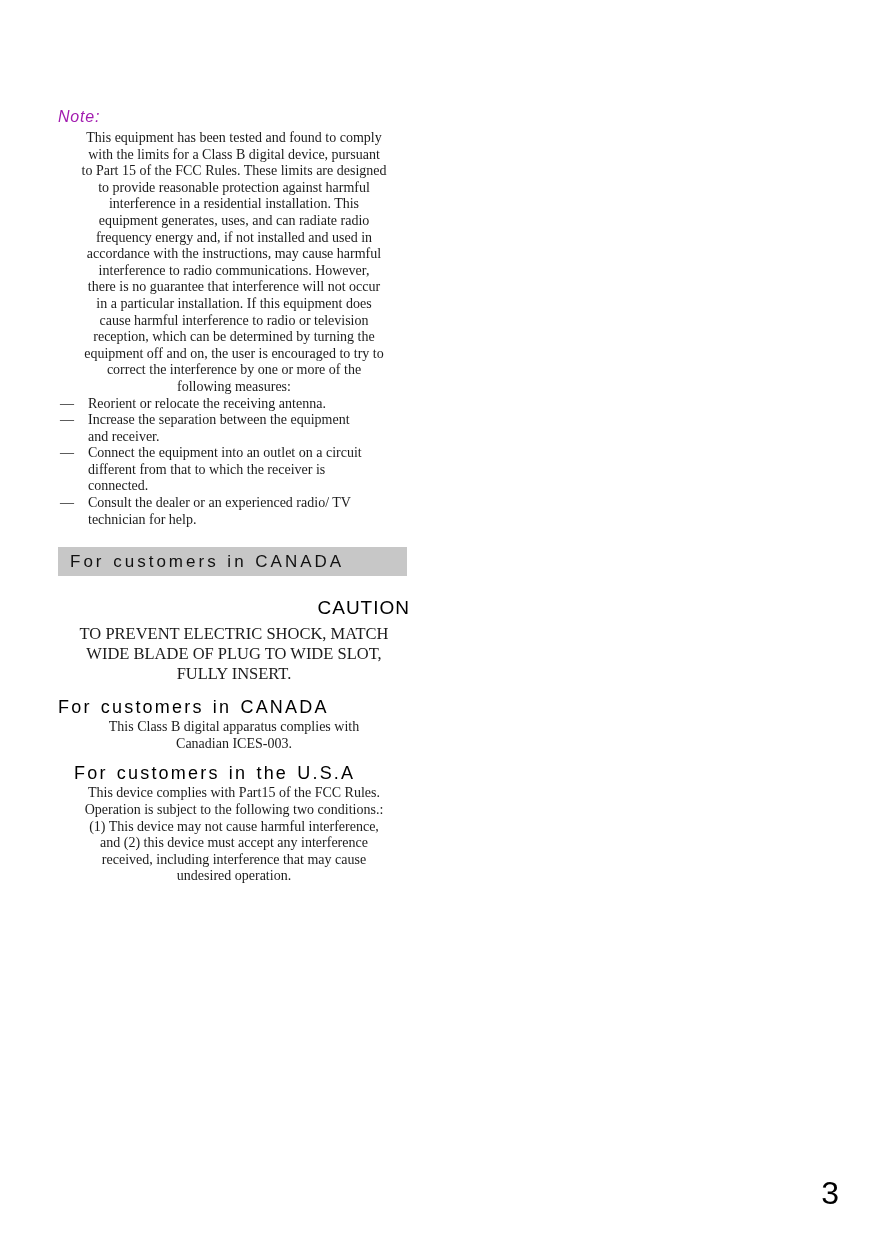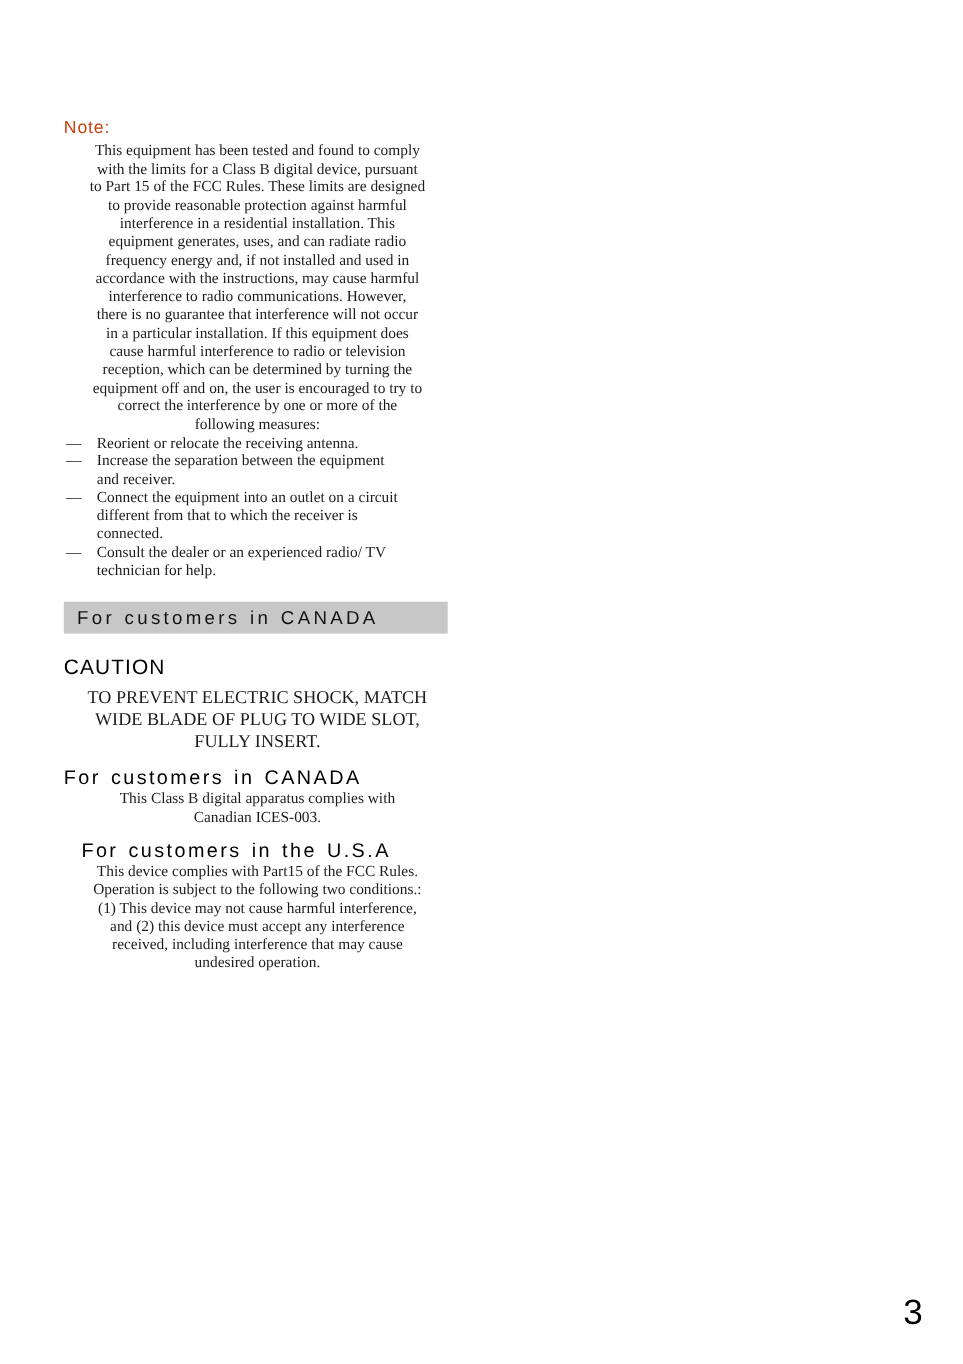--- a/index.html
+++ b/index.html
@@ -20,21 +20,22 @@
     left: 58px;
     top: 108px;
     width: 352px;
   }
 
   .note-heading {
     font-family: "Liberation Sans", sans-serif;
     font-size: 16px;
     line-height: 18px;
     letter-spacing: 0.8px;
-    color: #c2410c;
+    color: #a21caf;
+    font-style: italic;
   }
   .body-text {
     font-family: "Liberation Serif", serif;
     font-size: 14px;
     line-height: 16.6px;
     white-space: pre-line;
     color: #1b1b1b;
     text-align: center;
   }
   .note-body { margin-top: 4px; }
@@ -78,20 +79,21 @@
     color: #111;
   }
 
   .caution-heading {
     margin-top: 21px;
     font-family: "Liberation Sans", sans-serif;
     font-size: 19px;
     line-height: 21px;
     letter-spacing: 1px;
     color: #000;
+    text-align: right;
   }
   .caution-body {
     margin-top: 6px;
     font-size: 16.5px;
     line-height: 20px;
   }
 
   .ms-heading {
     margin-top: 38px;
     font-family: "Liberation Sans", sans-serif;

